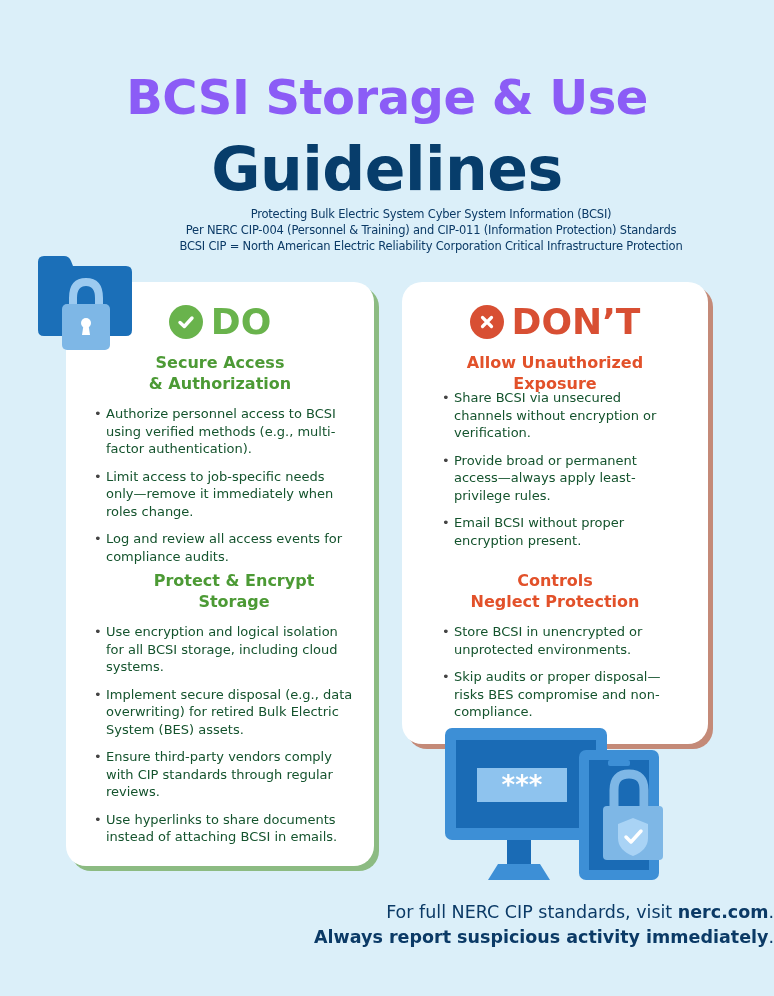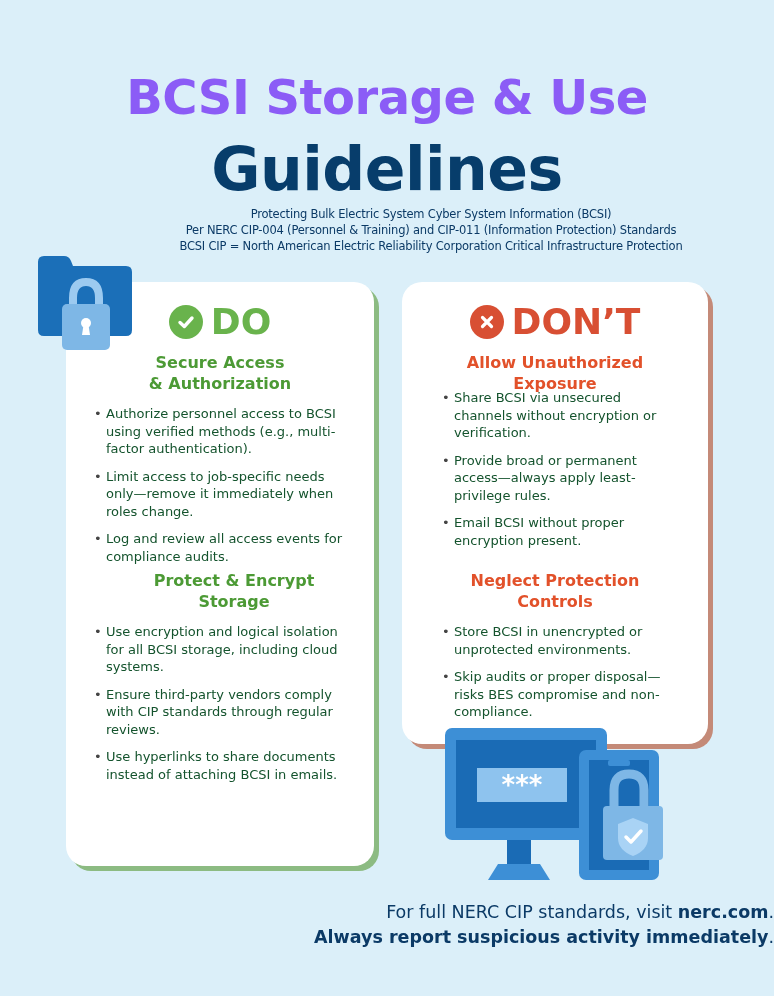--- a/index.html
+++ b/index.html
@@ -119,20 +119,21 @@
       <li>Log and review all access events for compliance audits.</li>
     </ul>
 
     <div class="section-title st-green" style="top:288px;padding-left:28px;">
       <div>Protect &amp; Encrypt</div>
       <div>Storage</div>
     </div>
 
     <ul class="bullets" style="left:28px; top:341px; width:262px;">
       <li>Use encryption and logical isolation for all BCSI storage, including cloud systems.</li>
+      <li>Implement secure disposal (e.g., data overwriting) for retired Bulk Electric System (BES) assets.</li>
       <li>Ensure third-party vendors comply with CIP standards through regular reviews.</li>
       <li>Use hyperlinks to share documents instead of attaching BCSI in emails.</li>
     </ul>
   </div>
 
   <div class="card card-dont">
     <div class="card-head">
       <span class="badge badge-dont">
         <svg width="20" height="20" viewBox="0 0 20 20">
             <path d="M5.5 5.5 L14.5 14.5 M14.5 5.5 L5.5 14.5" stroke="#fff" stroke-width="3.2" fill="none" stroke-linecap="round"></path>
@@ -146,22 +147,22 @@
       <div>Exposure</div>
     </div>
 
     <ul class="bullets" style="left:40px; top:107px; width:240px;">
       <li>Share BCSI via unsecured channels without encryption or verification.</li>
       <li>Provide broad or permanent access—always apply least-privilege rules.</li>
       <li>Email BCSI without proper encryption present.</li>
     </ul>
 
     <div class="section-title st-red" style="top:288px;">
+      <div>Controls</div>
       <div>Neglect Protection</div>
-      <div>Controls</div>
     </div>
 
     <ul class="bullets" style="left:40px; top:341px; width:240px;">
       <li>Store BCSI in unencrypted or unprotected environments.</li>
       <li>Skip audits or proper disposal—risks BES compromise and non-compliance.</li>
     </ul>
   </div>
 
   <div class="folder-ill">
     <svg width="100" height="100" viewBox="0 0 100 100">

